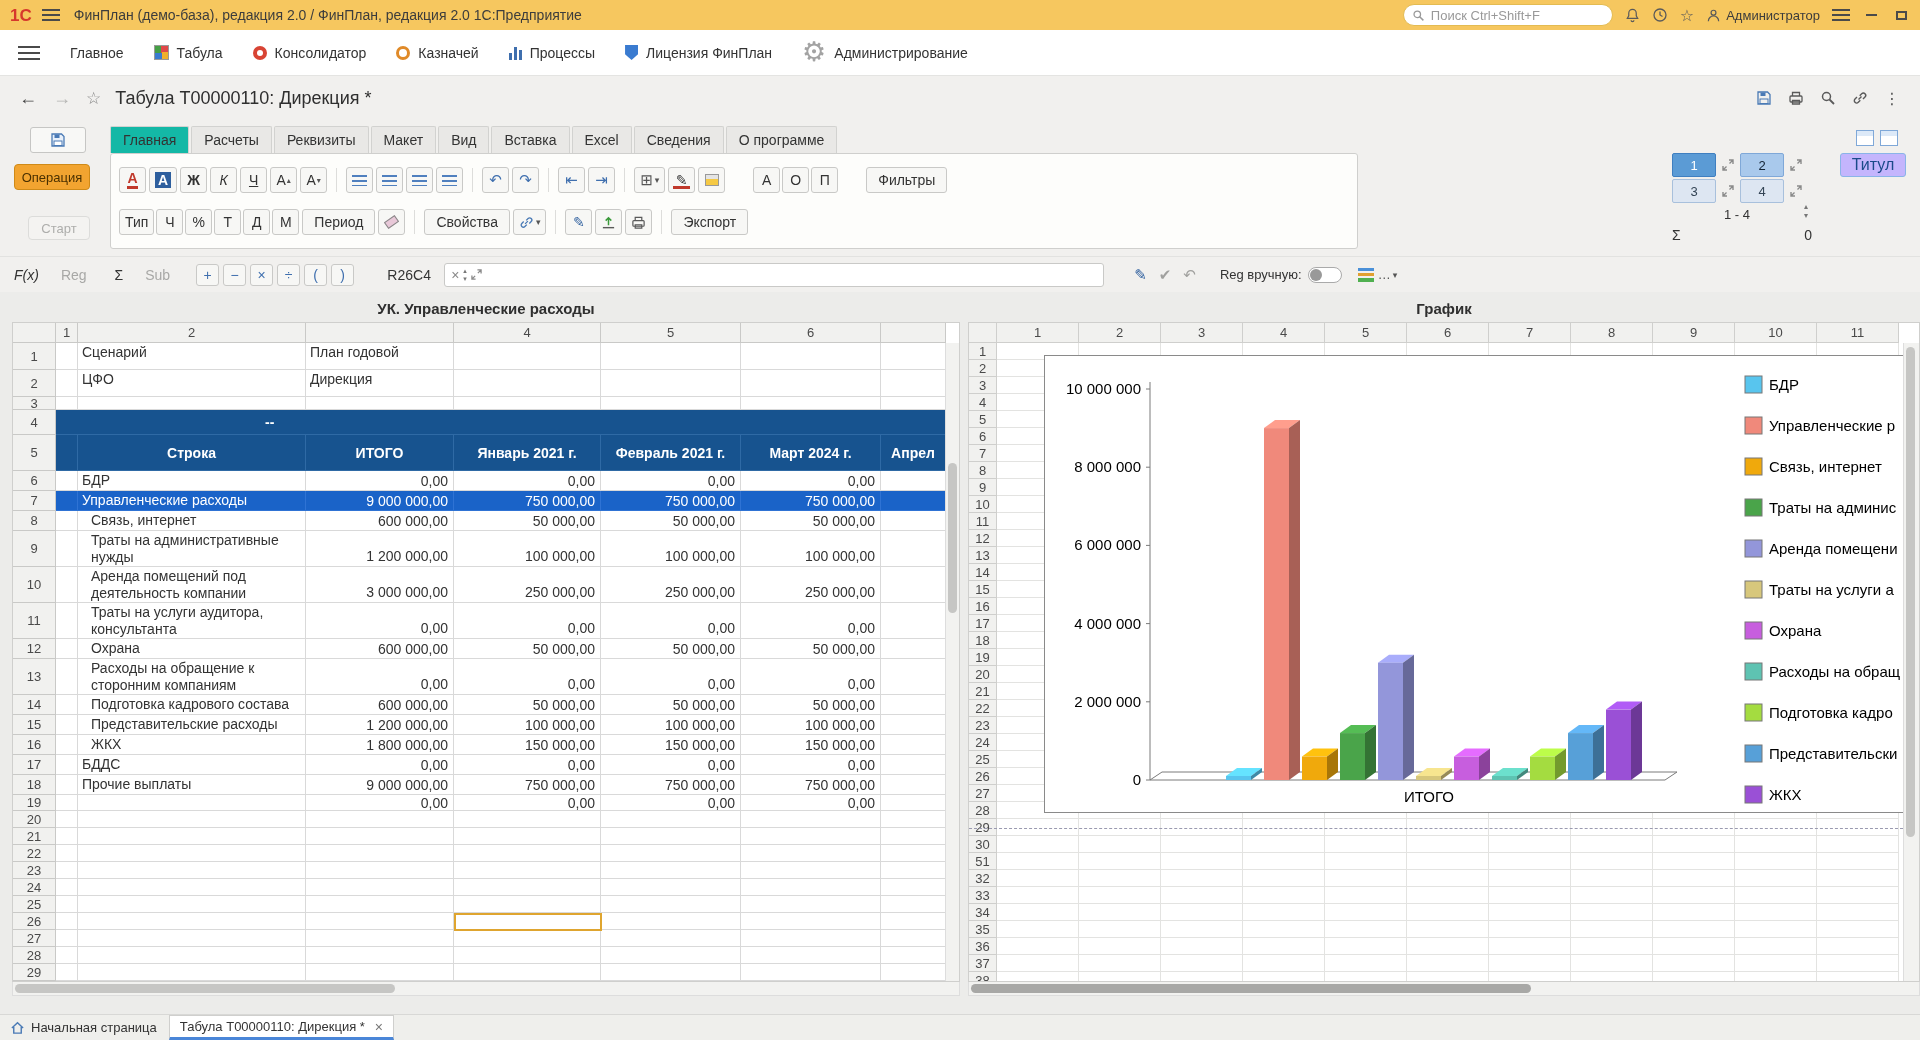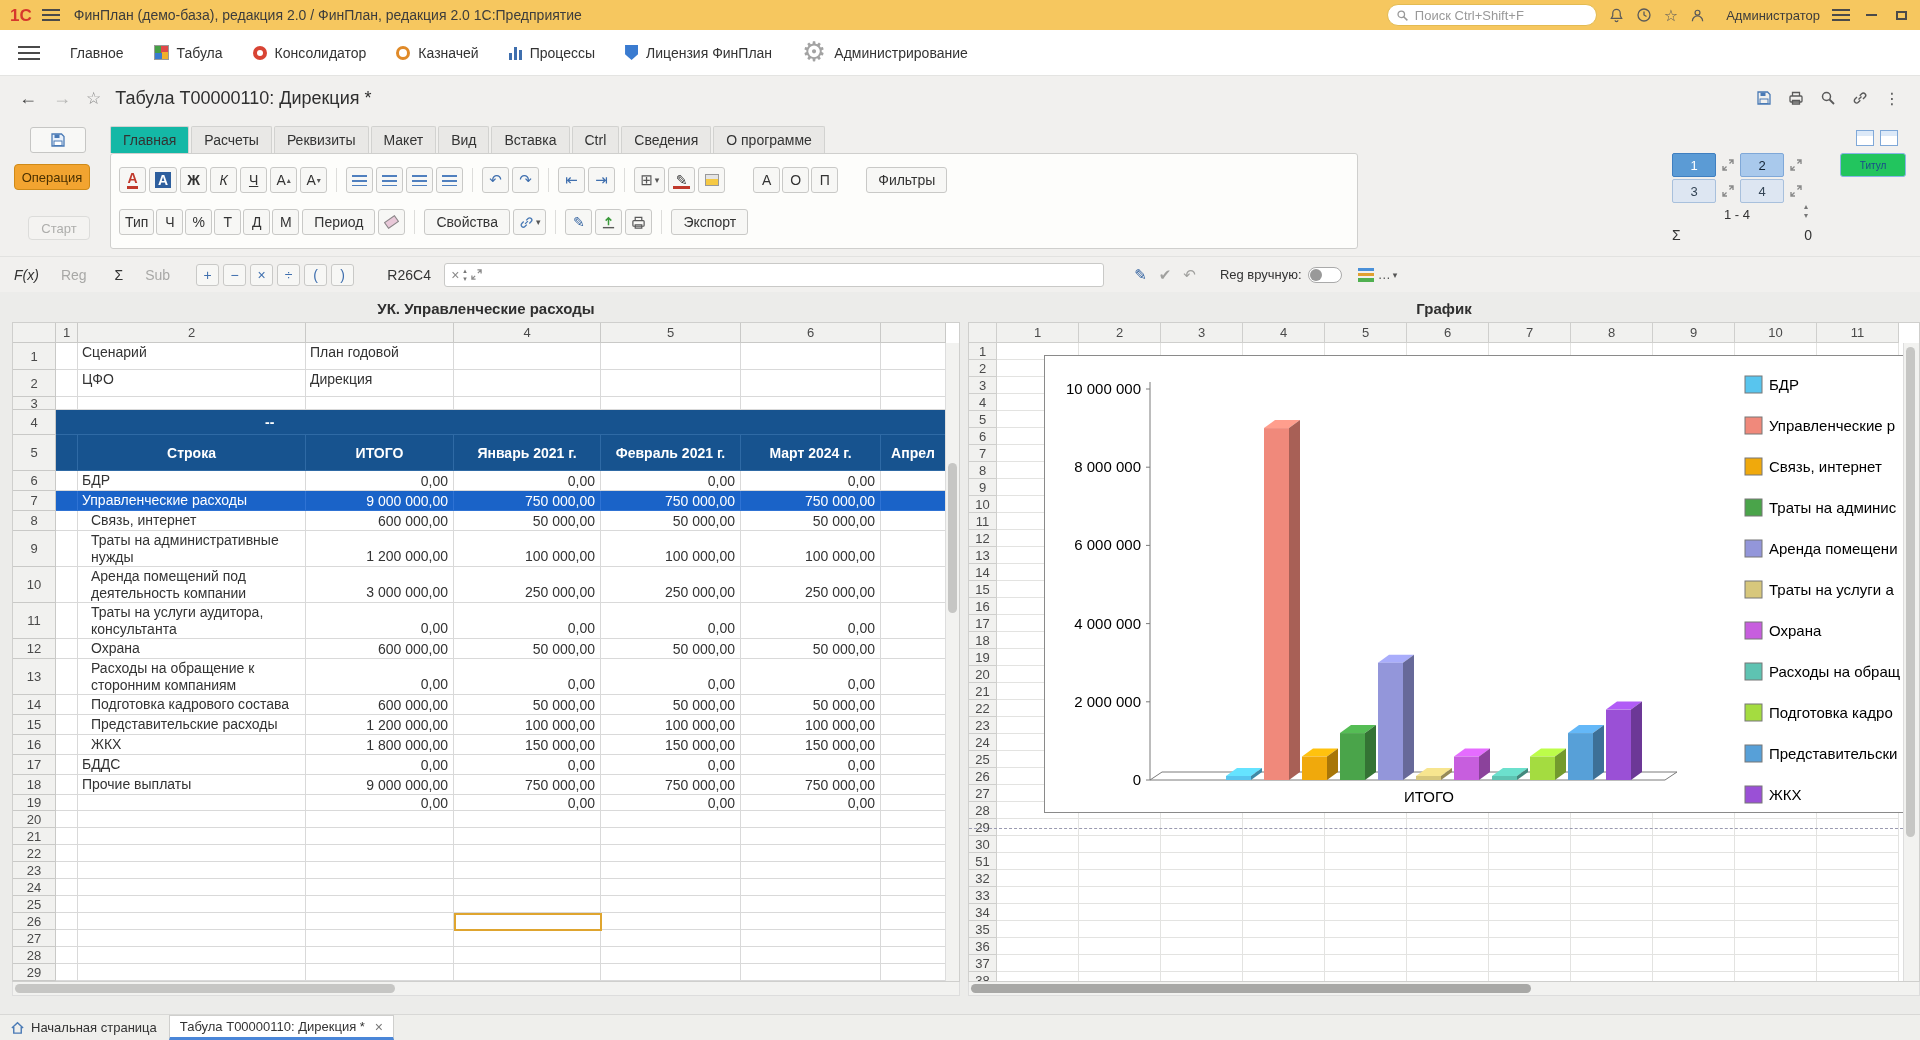--- a/index.html
+++ b/index.html
@@ -11,21 +11,21 @@
   .logo{color:#d6382c;font-weight:bold;font-size:17px;line-height:1;cursor:pointer}
   .burger{display:inline-block;width:18px;height:12px;border-top:2px solid #4a4a4a;border-bottom:2px solid #4a4a4a;position:relative;cursor:pointer}
   .burger::after{content:"";position:absolute;left:0;right:0;top:3px;height:2px;background:#4a4a4a}
   .tb-title{font-size:14px;color:#3c3c3c;margin-left:4px}
   .tb-right{margin-left:auto;display:flex;align-items:center;gap:12px}
   .searchbox{background:#fff;border:1px solid #e3bb52;border-radius:12px;height:22px;width:210px;display:flex;align-items:center;padding:0 8px;gap:6px}
   .searchbox input{border:none;outline:none;font-size:13px;width:100%;background:transparent;color:#333}
   .searchbox input::placeholder{color:#999}
   .tb-ic{display:inline-flex;align-items:center;cursor:pointer;color:#5a5a5a}
   .tb-star{font-size:16px;color:#5a5a5a}
-  .tb-user{display:inline-flex;align-items:center;gap:21px;font-size:13px;color:#3c3c3c;cursor:pointer}
+  .tb-user{display:inline-flex;align-items:center;gap:5px;font-size:13px;color:#3c3c3c;cursor:pointer}
   .wc{display:inline-flex;align-items:center;justify-content:center;width:18px;height:18px;cursor:pointer}
   .wc-min{width:11px;height:2px;background:#4a4a4a}
   .wc-max{width:11px;height:9px;border:2px solid #4a4a4a}
 
   
   .menubar{height:46px;background:#fff;display:flex;align-items:center;gap:30px;padding:0 18px;border-bottom:1px solid #e4e4e2;flex:0 0 auto}
   .m-burger{width:22px;height:14px;border-top:2px solid #4a4a4a;border-bottom:2px solid #4a4a4a;position:relative;cursor:pointer}
   .m-burger::after{content:"";position:absolute;left:0;right:0;top:4px;height:2px;background:#4a4a4a}
   .m-item{display:flex;align-items:center;gap:8px;font-size:14px;color:#333;cursor:pointer;white-space:nowrap}
   .mi-tabula{width:15px;height:15px;border:1px solid #999;background:conic-gradient(#e04848 0 25%,#f0b02a 0 50%,#3a7bd0 0 75%,#46a046 0 100%)}
@@ -82,21 +82,21 @@
   
   .view-icons{position:absolute;right:22px;top:10px;display:flex;gap:6px}
   .vic{width:18px;height:16px;border:1px solid #7fa8d8;background:linear-gradient(#dce9f8 0 5px,#fff 5px 100%);cursor:pointer}
   .pagenav{position:absolute;right:14px;top:33px;width:234px;height:96px}
   .pn-grid{position:absolute;left:0;top:0;display:grid;grid-template-columns:44px 20px 44px 20px;grid-auto-rows:24px;gap:2px}
   .pn-page{border:1px solid #a8c0dc;border-radius:2px;font-size:13px;cursor:pointer;background:#dde6f2;color:#345}
   .pn-page.p1{background:#5b9bd5;color:#fff;border-color:#3f7fc0}
   .pn-page.p2{background:#a9c9ec;color:#123;border-color:#7fa8d8}
   .pn-exp{border:none;background:transparent;cursor:pointer;display:flex;align-items:center;justify-content:center}
   .pn-side{position:absolute;right:0;top:0;display:flex;flex-direction:column;align-items:flex-end;gap:4px}
-  .titul{width:66px;height:24px;background:#22c55e;border:1px solid #8ab4e8;border-radius:3px;color:#1a4a8a;font-size:10px;cursor:pointer}
+  .titul{width:66px;height:24px;background:#c4b5fd;border:1px solid #8ab4e8;border-radius:3px;color:#1a4a8a;font-size:16px;cursor:pointer}
   .pn-range{position:absolute;left:0;top:54px;width:130px;text-align:center;font-size:13px;color:#333}
   .pn-steppers{position:absolute;left:132px;top:50px;display:flex;flex-direction:column;font-size:8px;color:#777;line-height:1.1}
   .pn-sum{position:absolute;left:0;top:74px;width:140px;display:flex;justify-content:space-between;font-size:14px;color:#333}
 
   
   .fbar{height:36px;display:flex;align-items:center;padding:0 10px;background:#f1f0ee;border-top:1px solid #e2e2e0;flex:0 0 auto}
   .fbtn{border:none;background:transparent;font-size:14px;color:#333;cursor:pointer;padding:0 4px}
   .fbtn.dis{color:#a8a8a6}
   .fx{font-style:italic}
   .fop{width:23px;height:22px;border:1px solid #c9c9c7;background:#f7f7f5;border-radius:3px;color:#3f6fae;font-size:14px;cursor:pointer;display:inline-flex;align-items:center;justify-content:center;margin-right:2px}
@@ -286,21 +286,21 @@
     <button class="opbtn">Операция</button>
     <button class="startbtn">Старт</button>
 
     <div class="tabs">
         <button class="rtab active">Главная</button>
         <button class="rtab">Расчеты</button>
         <button class="rtab">Реквизиты</button>
         <button class="rtab">Макет</button>
         <button class="rtab">Вид</button>
         <button class="rtab">Вставка</button>
-        <button class="rtab">Ctrl</button>
+        <button class="rtab">Excel</button>
         <button class="rtab">Сведения</button>
         <button class="rtab">О программе</button>
       </div>
 
     <div class="toolbox">
       <div class="toolrow">
         <button class="tbtn">
             <span class="fcl">А</span>
           </button>
         <button class="tbtn">

